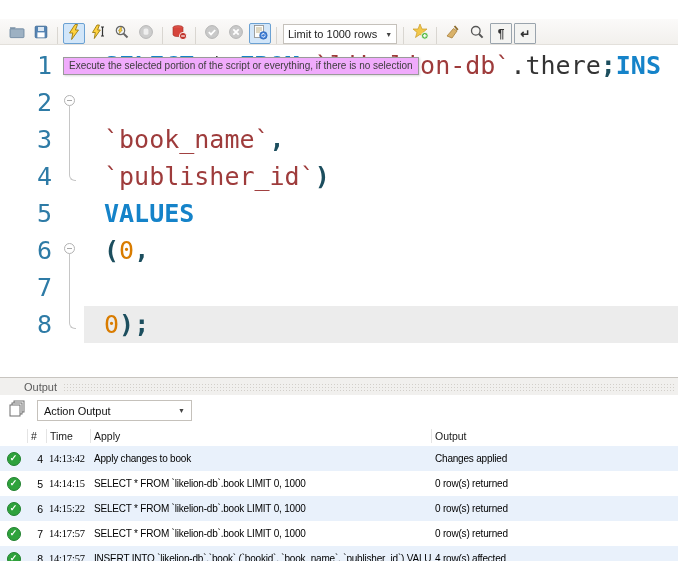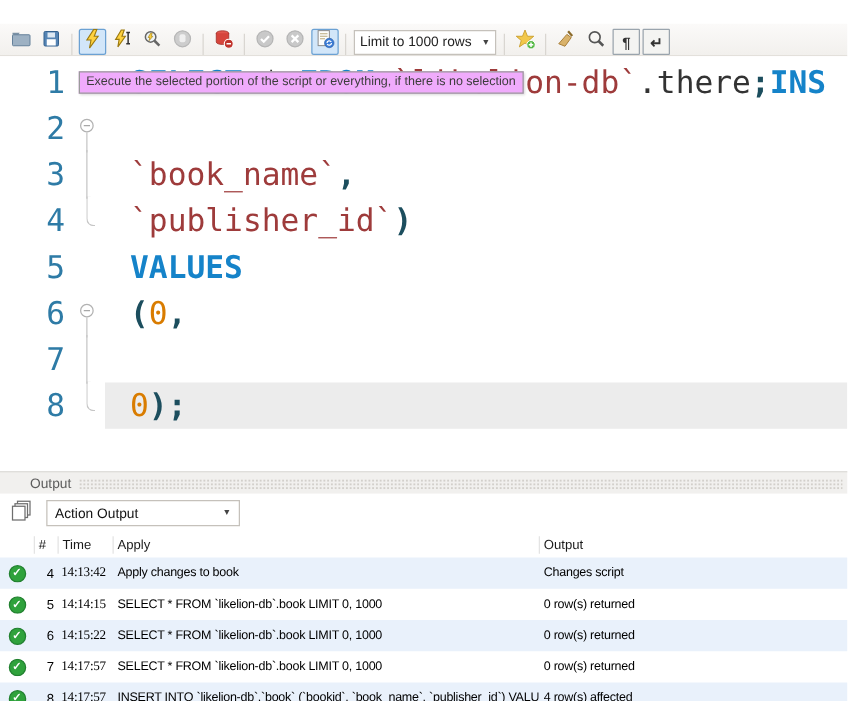--- a/index.html
+++ b/index.html
@@ -215,21 +215,21 @@
     <div>Output</div>
   </div>
   <div id="output-rows">
       <div class="ogrid orow">
         <div class="cell-status">
           <span class="ok-badge">✓</span>
         </div>
         <div class="cell-num">4</div>
         <div class="cell-time">14:13:42</div>
         <div class="cell-action">Apply changes to book</div>
-        <div class="cell-msg">Changes script</div>
+        <div class="cell-msg">Changes applied</div>
       </div>
       <div class="ogrid orow">
         <div class="cell-status">
           <span class="ok-badge">✓</span>
         </div>
         <div class="cell-num">5</div>
         <div class="cell-time">14:14:15</div>
         <div class="cell-action">SELECT * FROM `likelion-db`.book LIMIT 0, 1000</div>
         <div class="cell-msg">0 row(s) returned</div>
       </div>

